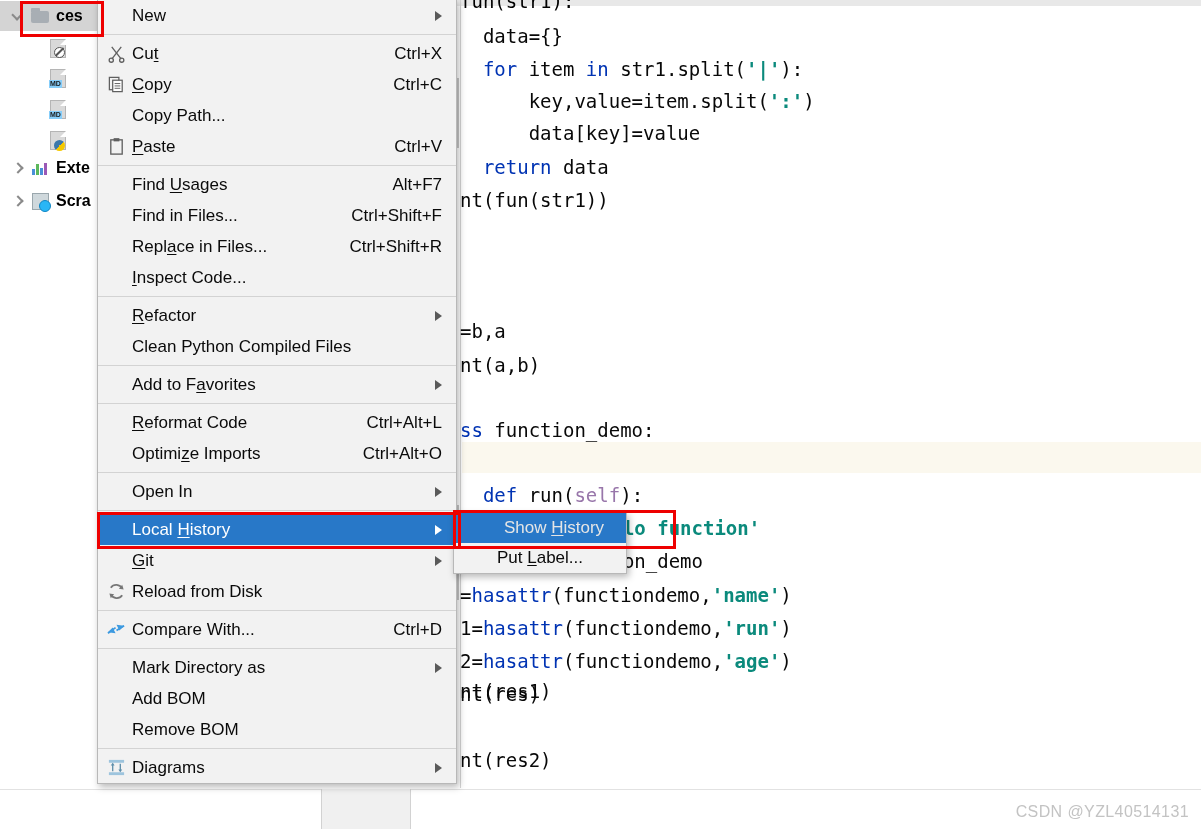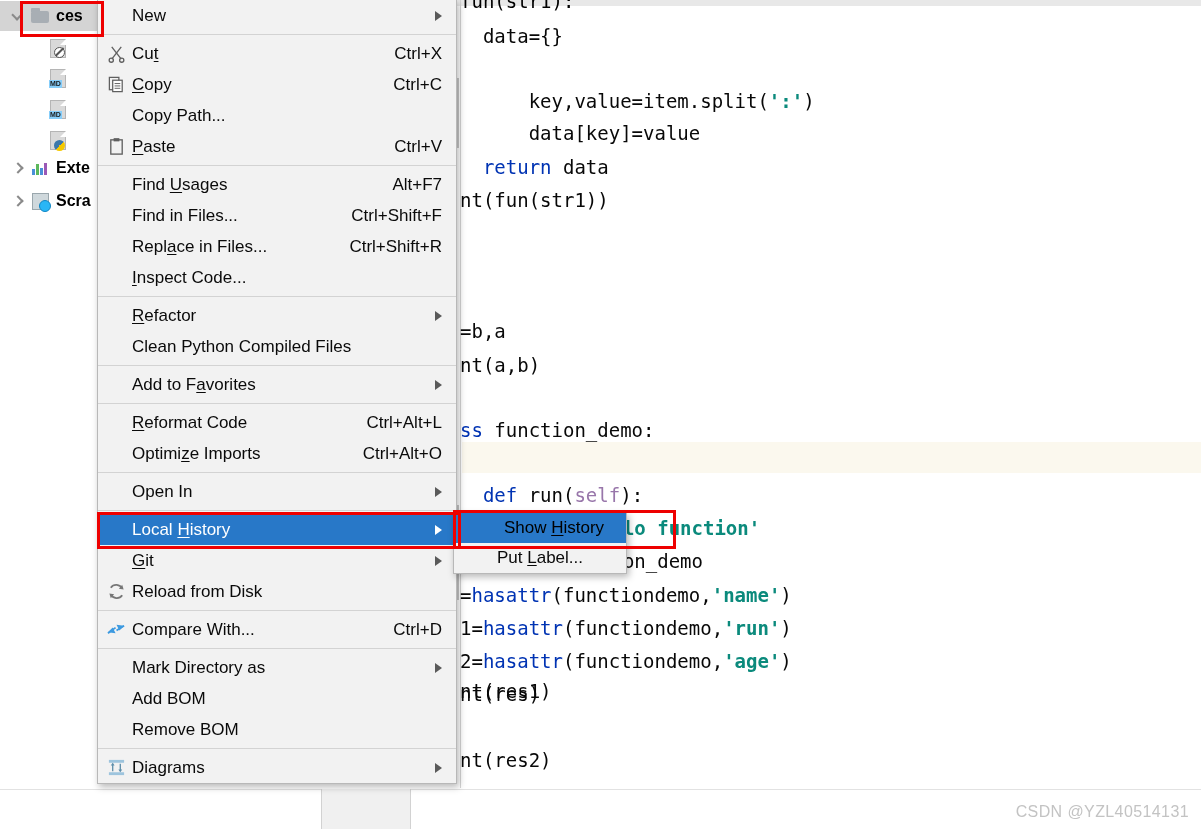--- a/index.html
+++ b/index.html
@@ -118,21 +118,21 @@
   .g-svg{display:block;width:19px;height:19px;}
 
   
   #submenu{
     position:absolute;left:453px;top:512px;width:172px;
     background:#f2f2f2;border:1px solid #b8b8b8;
     box-shadow:2px 3px 7px rgba(0,0,0,.28);
     font-size:17px;color:#0a0a0a;z-index:40;
   }
   #submenu .smi{height:30px;display:flex;align-items:center;justify-content:center;}
-  #submenu .smi.sel{background:#2878c8;color:#000000;padding-left:28px;}
+  #submenu .smi.sel{background:#2878c8;color:#e5e5e5;padding-left:28px;}
 
   
   .redbox{position:absolute;border:3px solid #ee0000;z-index:60;pointer-events:none;}
   .bp-box{position:absolute;left:321px;top:789px;width:88px;height:40px;background:#f0f0f0;border-left:1px solid #d2d2d2;border-right:1px solid #d2d2d2;}
   .bp-line{position:absolute;left:0;top:789px;width:1201px;height:1px;background:#e2e2e2;}
   .leftedge{position:absolute;left:0;top:26px;width:1px;height:762px;background:#d9d9d9;}
 </style>
 </head>
 <body>
 
@@ -142,20 +142,21 @@
 
   <div class="hl-line" style="top:442px"></div>
 
   <div class="fold-bar" style="top:78px;height:70px;"></div>
   <div class="fold-bar" style="top:505px;height:35px;"></div>
   <div class="fold-bar" style="top:572px;height:28px;"></div>
 
   <div class="code-area">
     <div class="cl" style="top:-14px"><span class="blk">fun(str1):</span></div>
     <div class="cl" style="top:21px">  data={}</div>
+    <div class="cl" style="top:54px">  <span class="k">for</span> item <span class="k">in</span> str1.split(<span class="str">'|'</span>):</div>
     <div class="cl" style="top:86px">      key,value=item.split(<span class="str">':'</span>)</div>
     <div class="cl" style="top:118px">      data[key]=value</div>
     <div class="cl" style="top:152px">  <span class="k">return</span> data</div>
     <div class="cl" style="top:185px">nt(fun(str1))</div>
 
     <div class="cl" style="top:316px">=b,a</div>
     <div class="cl" style="top:350px">nt(a,b)</div>
 
     <div class="cl" style="top:415px"><span class="k">ss</span> function_demo:</div>
     <div class="cl" style="top:480px">  <span class="k">def</span> run(<span class="self">self</span>):</div>

